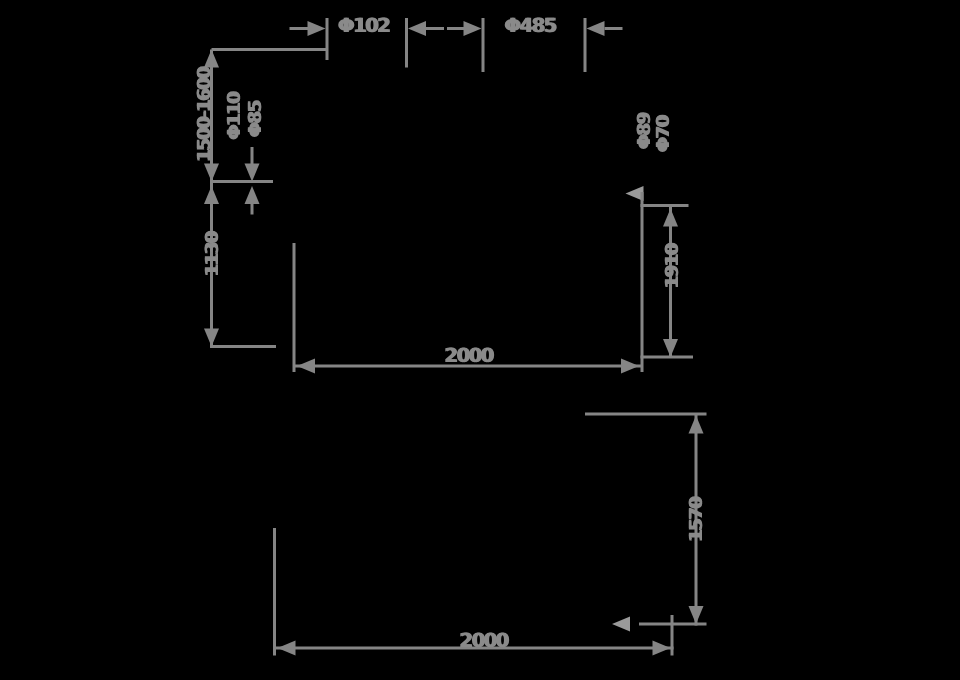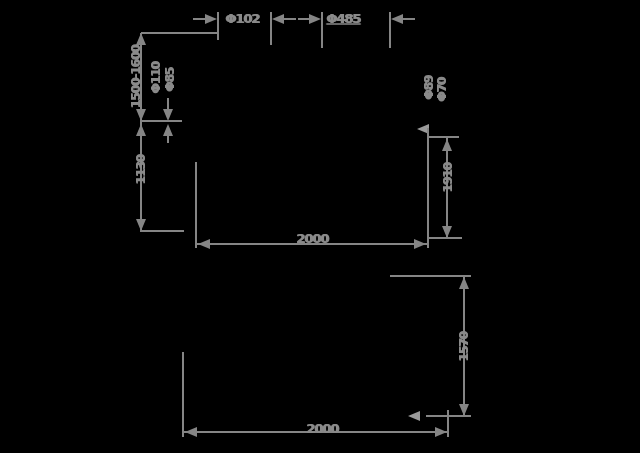--- a/index.html
+++ b/index.html
@@ -42,21 +42,21 @@
   <div class="ln" style="left:193px;top:18px;width:14px;height:2px;"></div>
   <div class="ar ar-r" style="left:205px;top:14px;"></div>
   <div class="txt" style="left:242px;top:18px;">Φ102</div>
   <div class="ln" style="left:270px;top:12px;width:2px;height:33px;"></div>
   <div class="ar ar-l" style="left:272px;top:14px;"></div>
   <div class="ln" style="left:284px;top:18px;width:12px;height:2px;"></div>
 
   <div class="ln" style="left:298px;top:18px;width:12px;height:2px;"></div>
   <div class="ar ar-r" style="left:309px;top:14px;"></div>
   <div class="ln" style="left:321px;top:12px;width:2px;height:36px;"></div>
-  <div class="txt" style="left:343px;top:18px;text-decoration:underline;">Φ485</div>
+  <div class="txt" style="left:353px;top:18px;">Φ485</div>
   <div class="ln" style="left:389px;top:12px;width:2px;height:36px;"></div>
   <div class="ar ar-l" style="left:391px;top:14px;"></div>
   <div class="ln" style="left:403px;top:18px;width:12px;height:2px;"></div>
 
   <div class="ln" style="left:140px;top:33px;width:2px;height:198px;"></div>
   <div class="ar ar-u" style="left:136px;top:33px;"></div>
   <div class="ar ar-d" style="left:136px;top:109px;"></div>
   <div class="ln" style="left:140px;top:120px;width:42px;height:2px;"></div>
   <div class="ar ar-u" style="left:136px;top:124px;"></div>
   <div class="ar ar-d" style="left:136px;top:219px;"></div>

